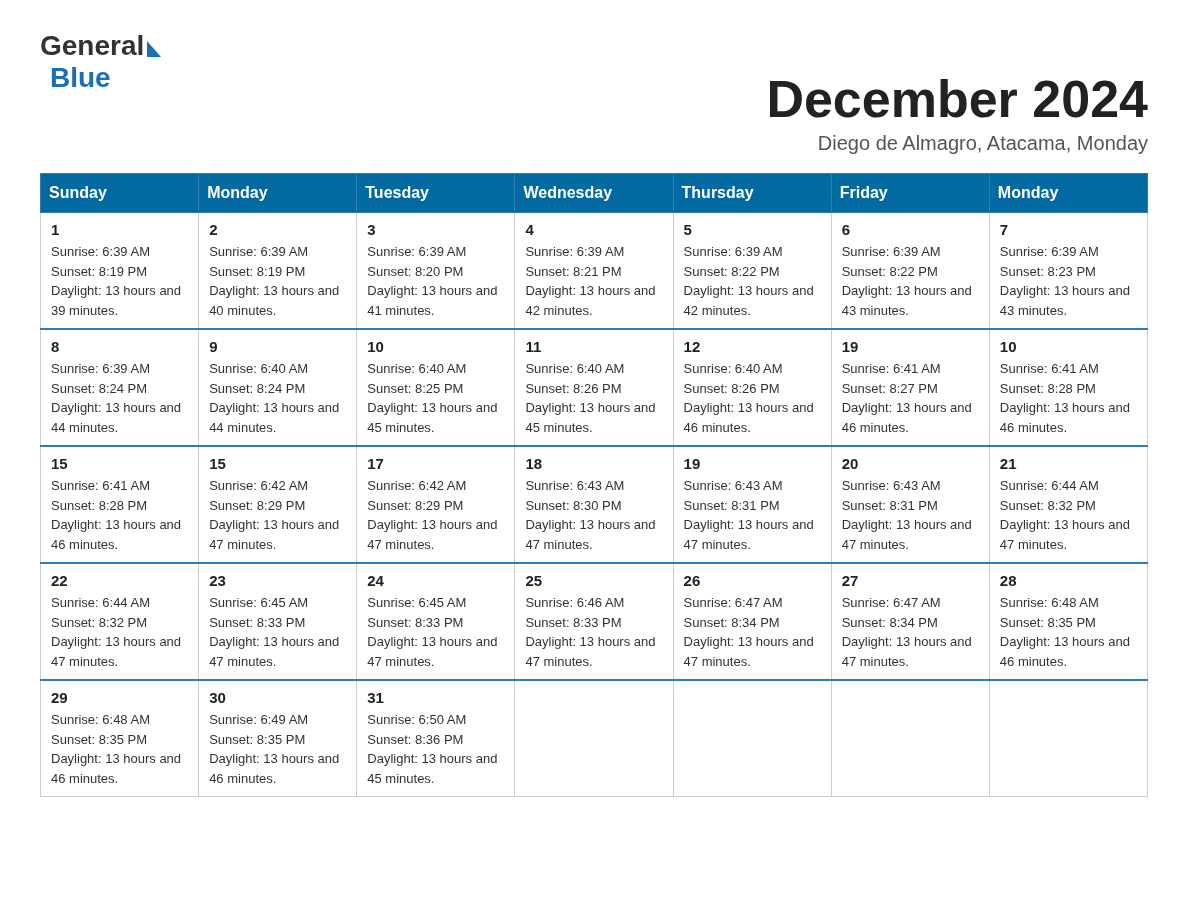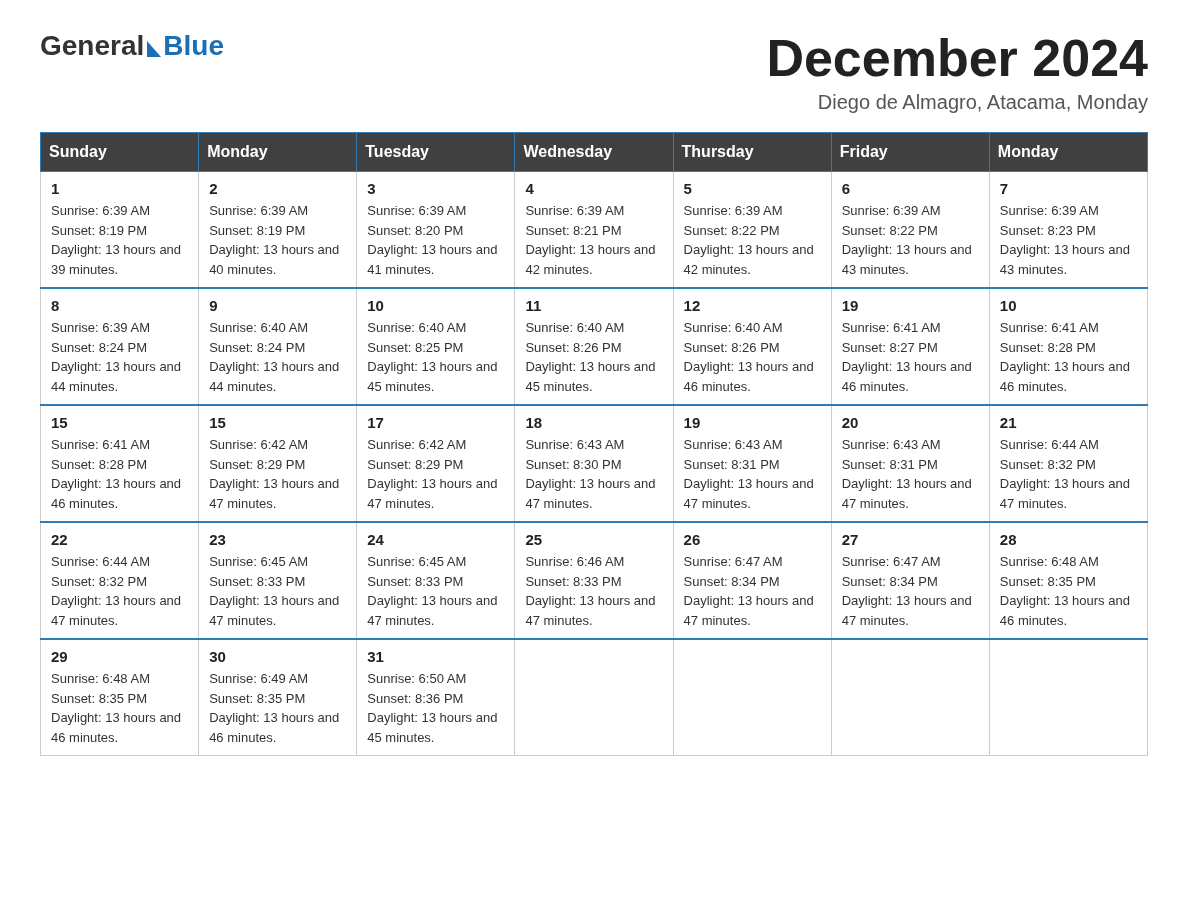--- a/index.html
+++ b/index.html
@@ -11,39 +11,40 @@
       min-height: 918px;
     }
     .header {
       display: flex;
       justify-content: space-between;
       align-items: flex-start;
       margin-bottom: 18px;
     }
     .title-section {
       text-align: right;
+      margin-top: 41px;
     }
     .month-title {
       font-size: 52px;
       font-weight: bold;
       color: #222;
       line-height: 1.1;
     }
     .location {
       font-size: 20px;
       color: #555;
       margin-top: 4px;
     }
     .calendar {
       width: 100%;
       border-collapse: collapse;
       border: 1.5px solid #2e7bb5;
     }
     .calendar th {
-      background-color: #404040;
+      background-color: #0369a1;
       color: #fff;
       font-size: 16px;
       font-weight: bold;
       padding: 10px 8px;
       text-align: left;
       border: 1px solid #2e7bb5;
     }
     .calendar td {
       vertical-align: top;
       padding: 8px 10px;
@@ -67,41 +68,42 @@
       display: block;
       margin-bottom: 4px;
     }
     .day-info {
       font-size: 13px;
       color: #333;
       line-height: 1.5;
     }
     .logo-block {
       display: flex;
+      flex-direction: column;
     }
     .logo-line1 {
       display: flex;
       align-items: center;
     }
     .logo-line2 {
       display: flex;
       align-items: center;
     }
   </style>
 </head>
 <body>
 
 <div class="header">
   <div class="logo-block">
     <div class="logo-line1">
       <span style="font-size:28px;font-weight:bold;color:#333;">General</span>
       <span style="display:inline-block;width:0;height:0;border-style:solid;border-width:16px 0 0 14px;border-color:transparent transparent transparent #1a6fb5;margin-left:3px;margin-top:6px;"></span>
     </div>
     <div class="logo-line2">
-      <span style="font-size:28px;font-weight:bold;color:#1a6fb5;margin-left:2px;">Blue</span>
+      <span style="font-size:28px;font-weight:bold;color:#1a6fb5;margin-left:10px;">Blue</span>
     </div>
   </div>
   <div class="title-section">
     <div class="month-title">December 2024</div>
     <div class="location">Diego de Almagro, Atacama, Monday</div>
   </div>
 </div>
 
 <table class="calendar" id="calendar-table">
   <thead>

